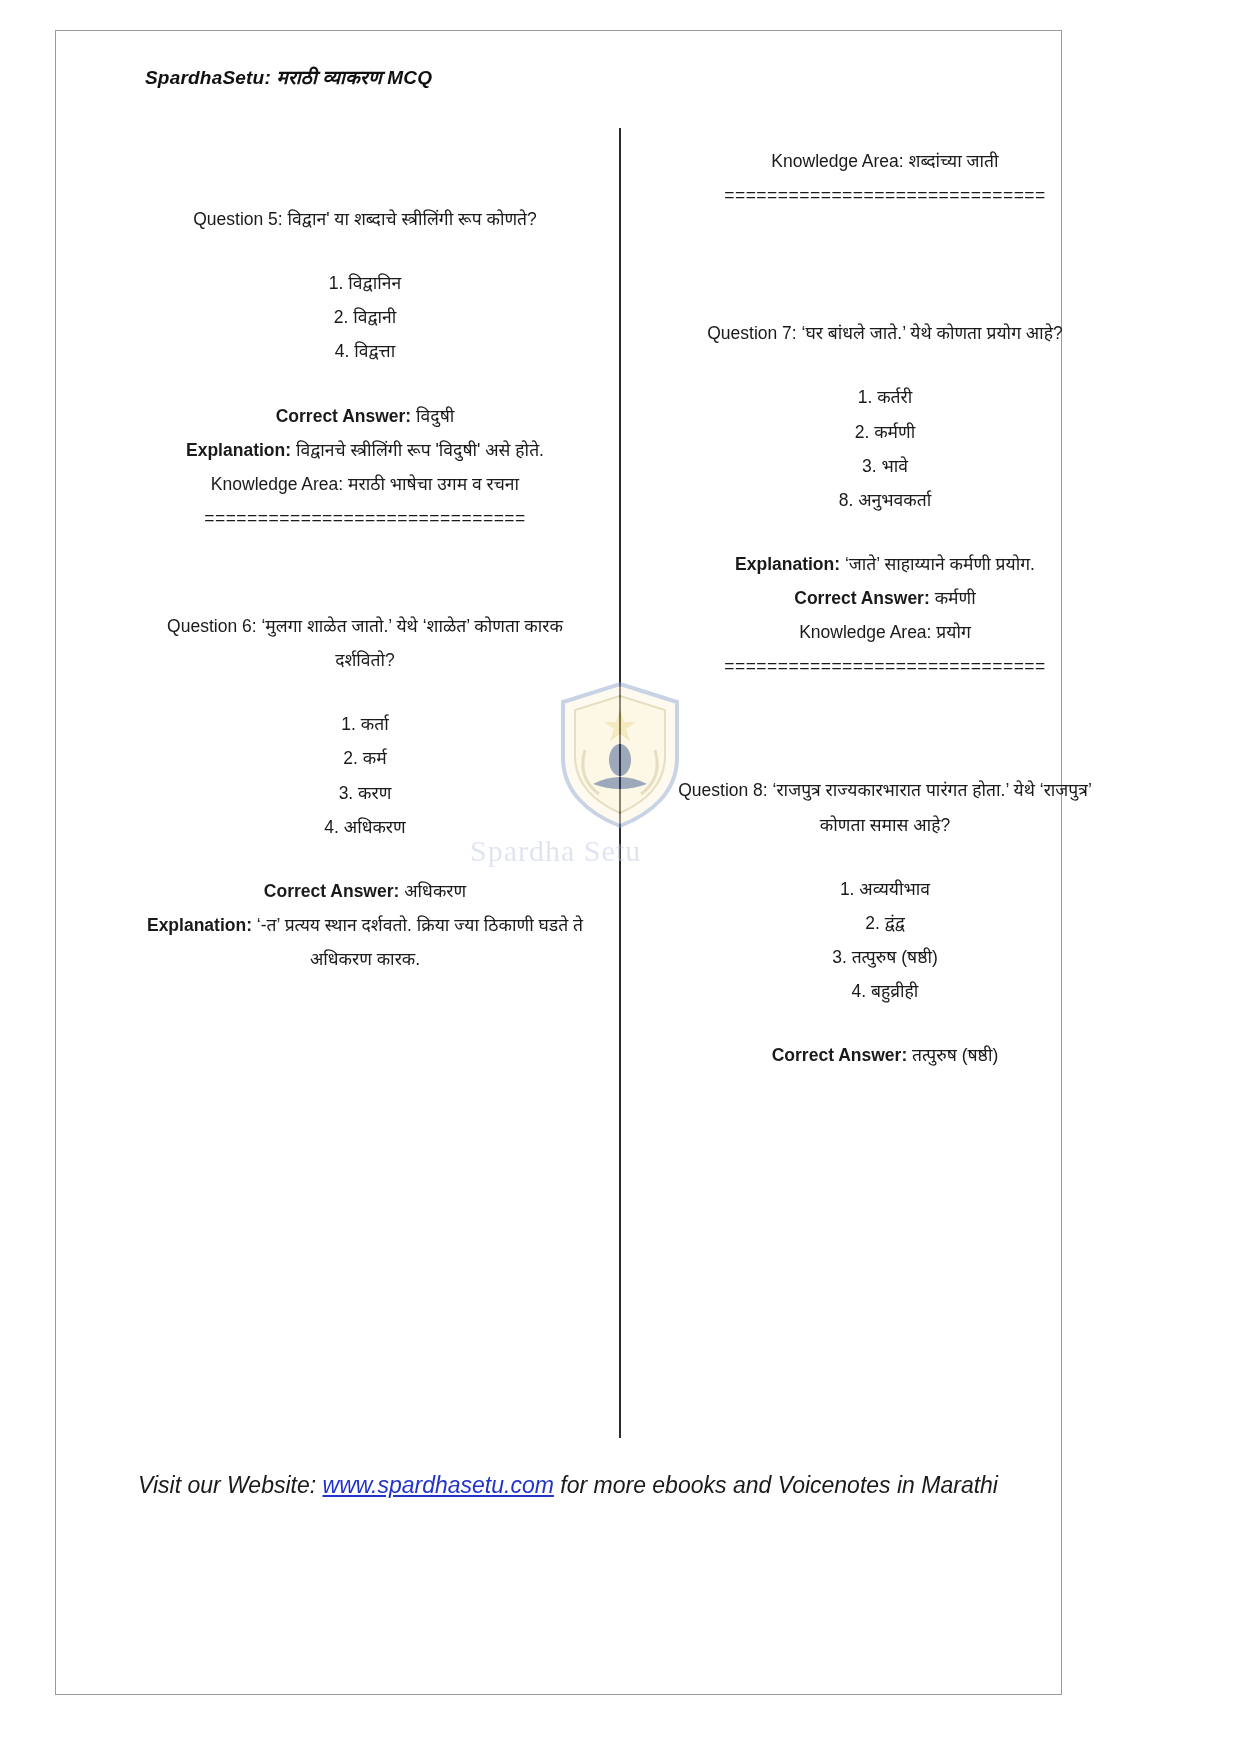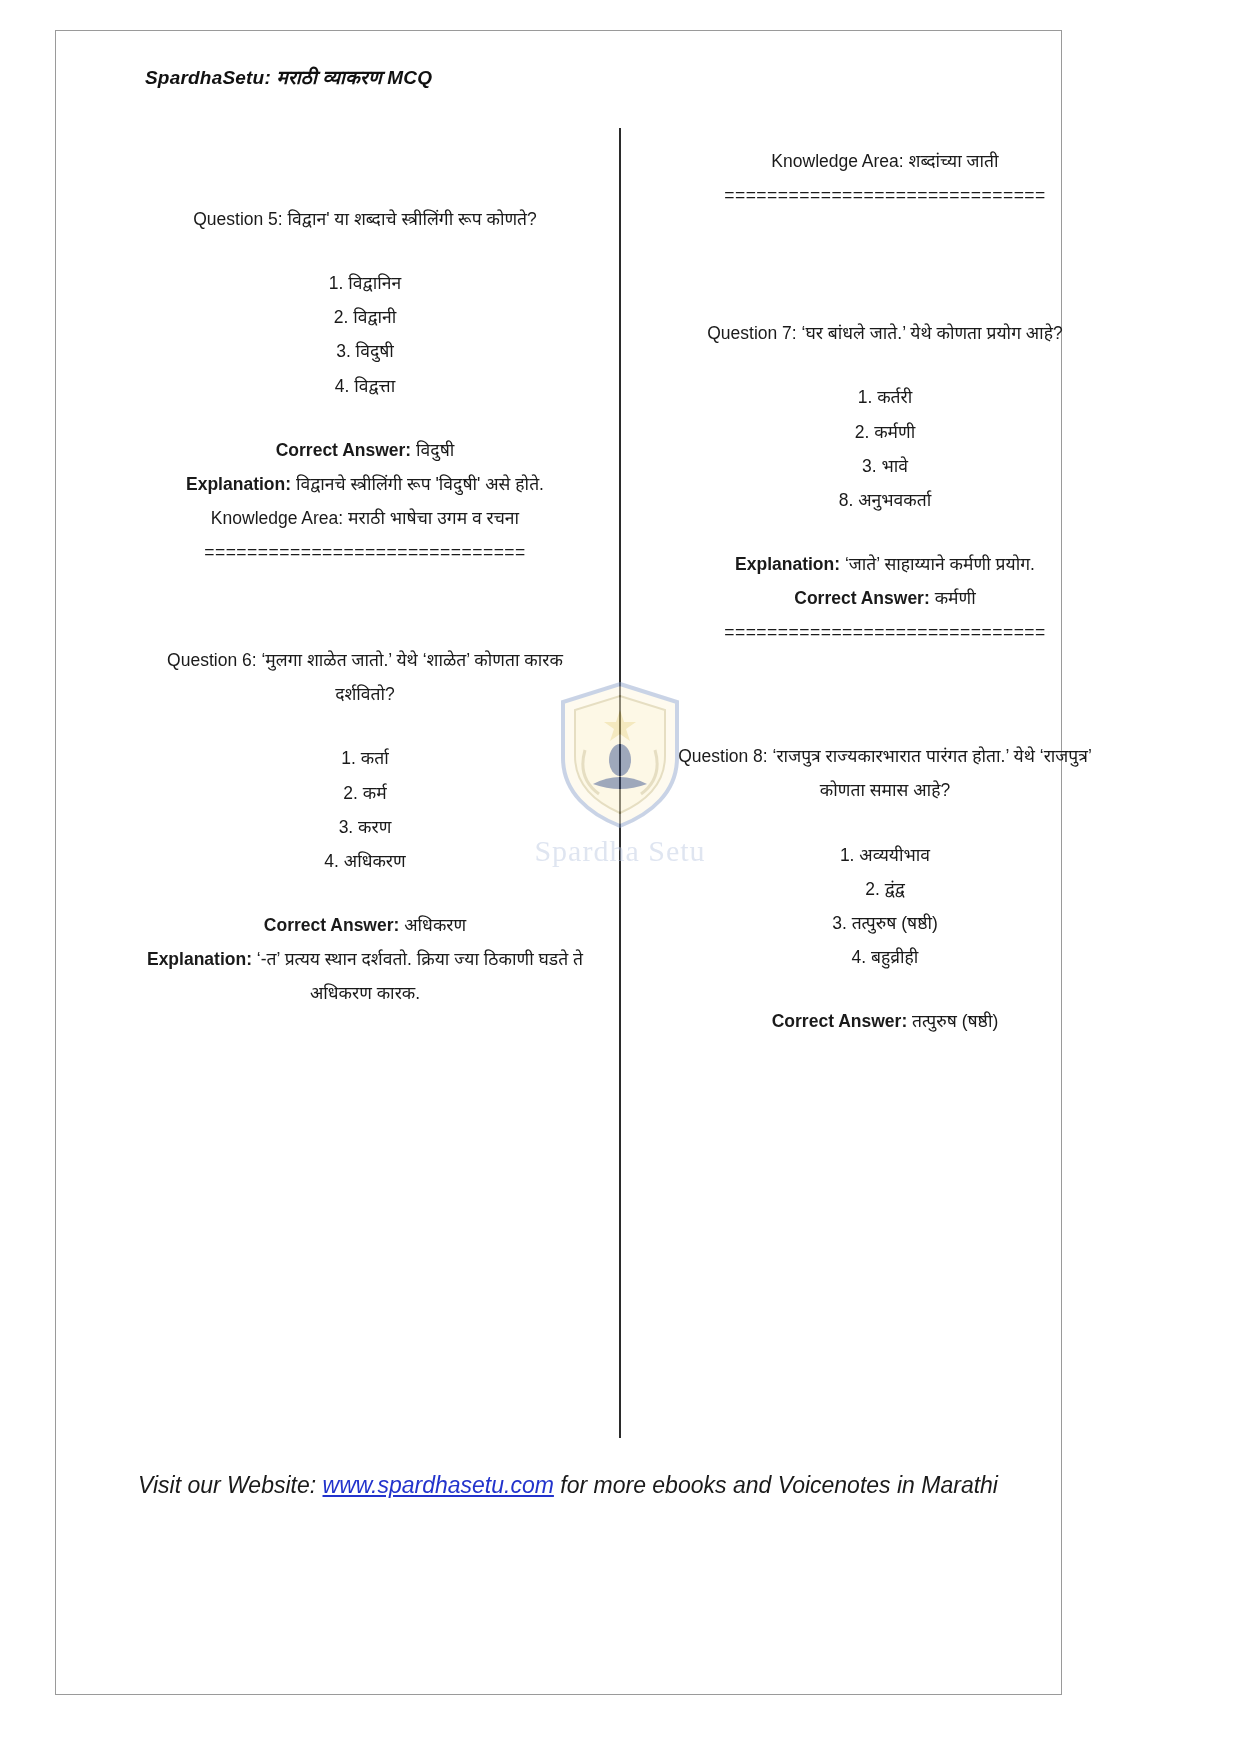--- a/index.html
+++ b/index.html
@@ -92,21 +92,20 @@
 
   
   .watermark {
     position: absolute;
     left: 470px;
     top: 680px;
     width: 300px;
     height: 230px;
     opacity: 0.45;
     pointer-events: none;
-    text-align: center;
   }
   .watermark .wm-text {
     font-family: "Liberation Serif", serif;
     font-size: 30px;
     color: #b9c6e0;
     letter-spacing: 1px;
     margin-top: 4px;
   }
   .wm-shield {
     position: relative;
@@ -145,21 +144,20 @@
 
   <div class="col col-left">
 
     <div class="gap-xl"></div>
 
     <div class="blk">
       <div class="q-text">Question 5: विद्वान' या शब्दाचे स्त्रीलिंगी रूप कोणते?</div>
       <div class="gap-m"></div>
       <div class="opt">1. विद्वानिन</div>
       <div class="opt">2. विद्वानी</div>
-      <div class="opt">3. विदुषी</div>
       <div class="opt">4. विद्वत्ता</div>
       <div class="gap-m"></div>
       <div>
         <span class="lbl">Correct Answer:</span>
         <span>विदुषी</span>
       </div>
       <div>
         <span class="lbl">Explanation:</span>
         <span>विद्वानचे स्त्रीलिंगी रूप 'विदुषी' असे होते.</span>
       </div>
@@ -216,20 +214,24 @@
       <div class="opt">8. अनुभवकर्ता</div>
       <div class="gap-m"></div>
       <div>
         <span class="lbl">Explanation:</span>
         <span>‘जाते’ साहाय्याने कर्मणी प्रयोग.</span>
       </div>
       <div>
         <span class="lbl">Correct Answer:</span>
         <span>कर्मणी</span>
       </div>
+      <div>
+        <span>Knowledge Area:</span>
+        <span>प्रयोग</span>
+      </div>
       <div class="sep">==============================</div>
     </div>
 
     <div class="gap-xl"></div>
     <div class="gap-s"></div>
 
     <div class="blk">
       <div class="q-text">Question 8: ‘राजपुत्र राज्यकारभारात पारंगत होता.’ येथे ‘राजपुत्र’ कोणता समास आहे?</div>
       <div class="gap-m"></div>
       <div class="opt">1. अव्ययीभाव</div>

